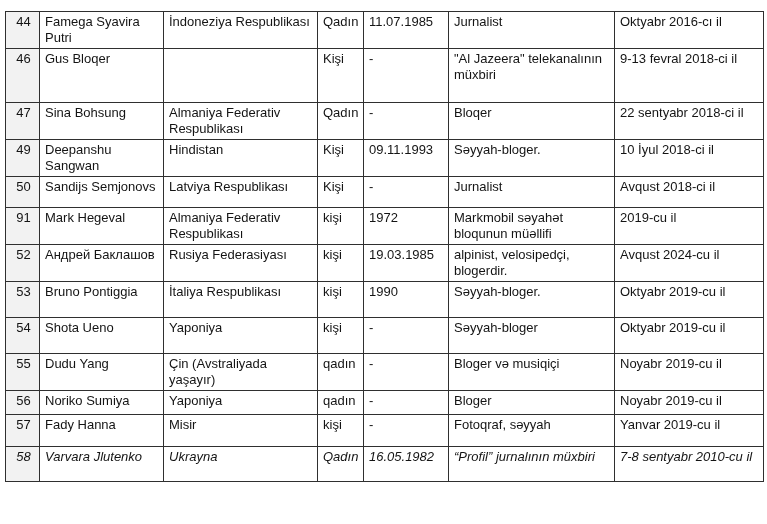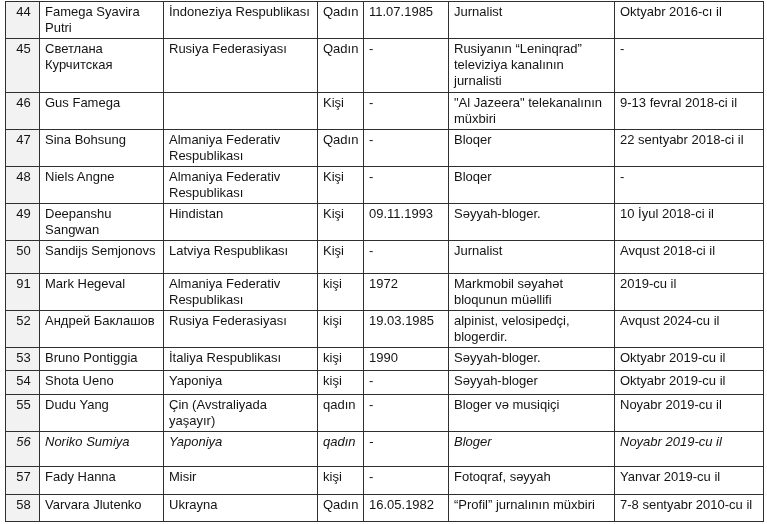--- a/index.html
+++ b/index.html
@@ -13,21 +13,21 @@
   }
   .page {
     position: relative;
     width: 767px;
     height: 524px;
     background: #ffffff;
   }
   table.doc-table {
     position: absolute;
     left: 5px;
-    top: 1px;
+    top: 11px;
     width: 758px;
     border-collapse: collapse;
     table-layout: fixed;
   }
   table.doc-table td {
     border: 1px solid #2f2f2f;
     vertical-align: top;
     font-size: 13px;
     line-height: 16px;
     color: #141414;
@@ -76,54 +76,36 @@
       <tr>
         <td class="cell-no">44</td>
         <td>Famega Syavira Putri</td>
         <td>İndoneziya Respublikası</td>
         <td>Qadın</td>
         <td>11.07.1985</td>
         <td>Jurnalist</td>
         <td>Oktyabr 2016-cı il</td>
       </tr>
       <tr>
-        <td class="cell-no">45</td>
-        <td>Светлана Курчитская</td>
-        <td>Rusiya Federasiyası</td>
-        <td>Qadın</td>
-        <td>-</td>
-        <td>Rusiyanın “Leninqrad” televiziya kanalının jurnalisti</td>
-        <td>-</td>
-      </tr>
-      <tr>
         <td class="cell-no">46</td>
-        <td>Gus Famega</td>
+        <td>Gus Bloqer</td>
         <td></td>
         <td>Kişi</td>
         <td>-</td>
         <td>"Al Jazeera" telekanalının müxbiri</td>
         <td>9-13 fevral 2018-ci il</td>
       </tr>
       <tr>
         <td class="cell-no">47</td>
         <td>Sina Bohsung</td>
         <td>Almaniya Federativ Respublikası</td>
         <td>Qadın</td>
         <td>-</td>
         <td>Bloqer</td>
         <td>22 sentyabr 2018-ci il</td>
-      </tr>
-      <tr>
-        <td class="cell-no">48</td>
-        <td>Niels Angne</td>
-        <td>Almaniya Federativ Respublikası</td>
-        <td>Kişi</td>
-        <td>-</td>
-        <td>Bloqer</td>
-        <td>-</td>
       </tr>
       <tr>
         <td class="cell-no">49</td>
         <td>Deepanshu Sangwan</td>
         <td>Hindistan</td>
         <td>Kişi</td>
         <td>09.11.1993</td>
         <td>Səyyah-bloger.</td>
         <td>10 İyul 2018-ci il</td>
       </tr>

